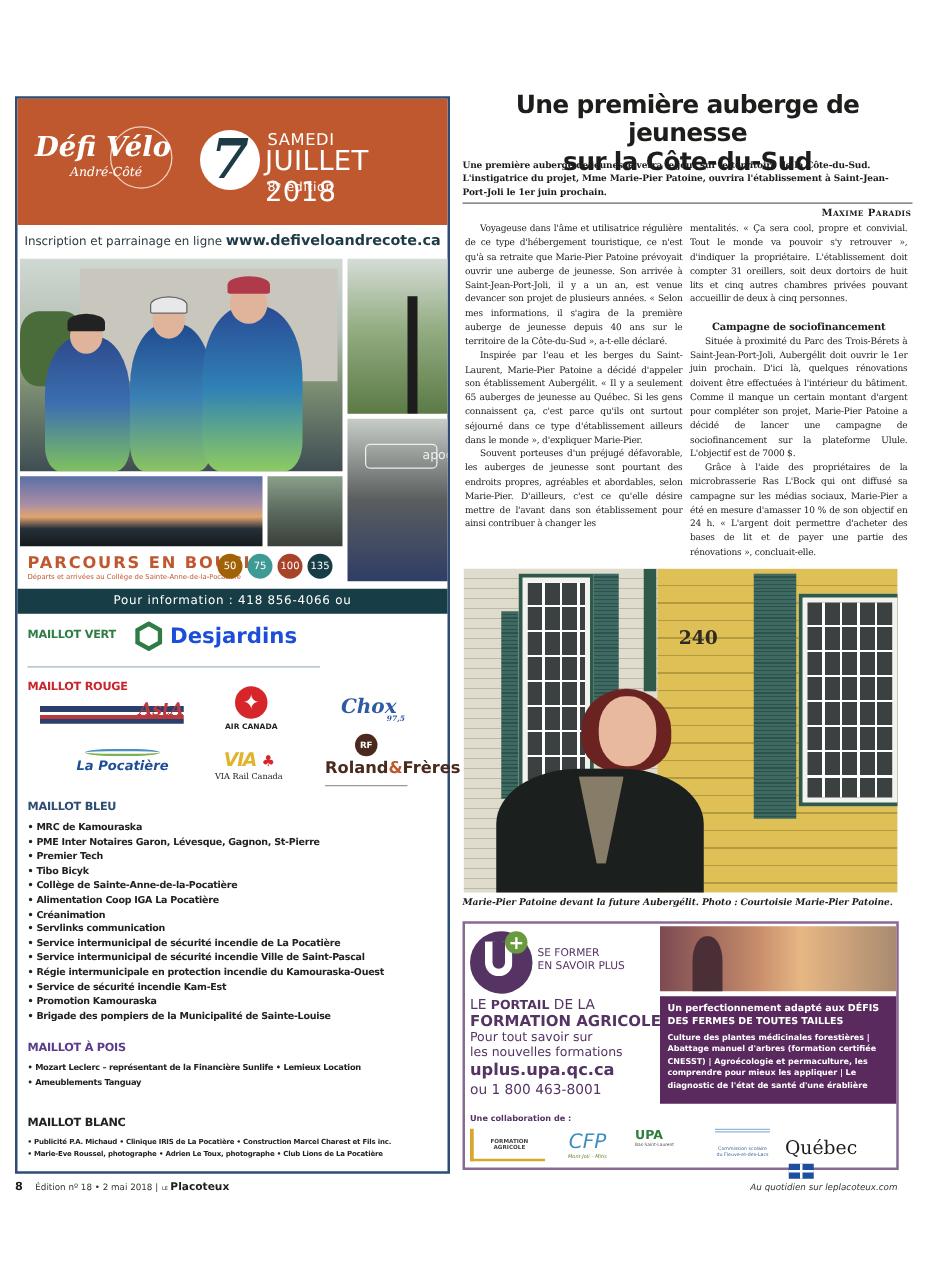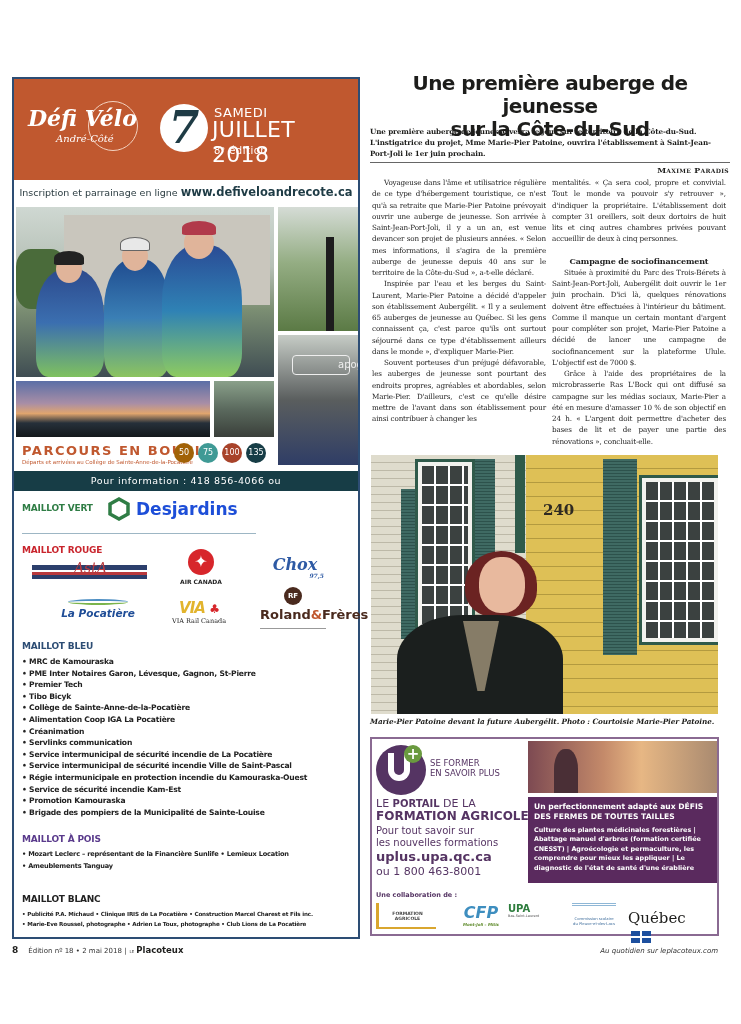--- a/index.html
+++ b/index.html
@@ -47,21 +47,21 @@
   .parcours-sub { position: absolute; left: 8px; top: 380px; font-family: "DejaVu Sans", sans-serif; font-size: 5.5px; color: #c0582f; }
   .dist { position: absolute; top: 364px; width: 20px; height: 20px; border-radius: 50%; color: #fff; font-family: "DejaVu Sans", sans-serif; font-size: 8px; line-height: 20px; text-align: center; }
   .info-bar { position: absolute; left: 0; top: 392px; width: 344px; height: 20px; background: #173d46; color: #fff; font-family: "DejaVu Sans", sans-serif; font-size: 9.5px; line-height: 20px; text-align: center; letter-spacing: 0.6px; }
 
   .sec-label { position: absolute; font-family: "DejaVu Sans", sans-serif; font-weight: bold; font-size: 9px; letter-spacing: -0.2px; }
   .desj { position: absolute; left: 94px; top: 418px; display: flex; align-items: center; color: #1d4ed8; font-family: "DejaVu Sans", sans-serif; font-size: 17px; font-weight: bold; }
   .hex { width: 22px; height: 24px; margin-right: 6px; }
   .sep-line { position: absolute; left: 8px; top: 454px; width: 234px; height: 1px; background: #9db6c4; }
 
   .logo { position: absolute; font-family: "DejaVu Sans", sans-serif; text-align: center; }
-  .asta { left: 18px; top: 480px; width: 115px; height: 20px; background: linear-gradient(180deg,#fff 0%,#fff 30%,#2c3f6c 30%,#2c3f6c 55%,#fff 55%,#fff 65%,#b9393d 65%,#b9393d 80%,#2c3f6c 80%); color: #b9393d; font-family: "DejaVu Serif", serif; font-style: italic; font-weight: normal; font-size: 14px; text-align: center; line-height: 18px; padding-left: 2px; }
+  .asta { left: 18px; top: 480px; width: 115px; height: 20px; background: linear-gradient(180deg,#fff 0%,#fff 30%,#2c3f6c 30%,#2c3f6c 55%,#fff 55%,#fff 65%,#b9393d 65%,#b9393d 80%,#2c3f6c 80%); color: #b9393d; font-family: "DejaVu Serif", serif; font-style: italic; font-weight: bold; font-size: 14px; text-align: right; line-height: 18px; padding-left: 2px; }
   .aircanada { left: 160px; top: 470px; width: 54px; }
   .aircanada .leaf { width: 26px; height: 26px; border-radius: 50%; background: #d7262b; margin: 0 auto 3px; color: #fff; font-size: 16px; line-height: 26px; }
   .aircanada .lab { font-size: 6px; font-weight: bold; color: #222; }
   .chox { left: 252px; top: 476px; width: 58px; color: #2e5aa4; font-family: "DejaVu Serif", serif; font-style: italic; font-weight: bold; font-size: 16px; }
   .chox small { display: block; font-size: 6px; text-align: right; margin-top: -2px; }
   .pocat { left: 44px; top: 520px; width: 80px; color: #1f4d97; font-size: 10.5px; font-weight: bold; font-style: italic; }
   .pocat .swoosh { height: 6px; border-top: 2px solid #4e8fc3; border-bottom: 2px solid #7bb44c; border-radius: 50%; margin: 0 10px 2px; }
   .via { left: 154px; top: 520px; width: 62px; }
   .via .v { color: #e2b42d; font-size: 15px; font-weight: bold; font-style: italic; letter-spacing: -1px; }
   .via .v span { color: #d7262b; font-size: 12px; }
@@ -115,21 +115,21 @@
   .url { position: absolute; left: 4px; top: 110px; font-family: "DejaVu Sans", sans-serif; font-weight: bold; font-size: 13px; color: #553463; }
   .phone { position: absolute; left: 4px; top: 126px; font-family: "DejaVu Sans", sans-serif; font-size: 11px; color: #553463; }
   .upa-photo { position: absolute; left: 156px; top: 2px; width: 189px; height: 52px; background: linear-gradient(90deg,#7d4a52 0%,#c48a6a 40%,#e7b784 60%,#a98a70 100%); }
   .upa-photo .fig { position: absolute; left: 26px; top: 8px; width: 24px; height: 44px; background: #4a2f36; border-radius: 45% 45% 0 0; }
   .upa-box { position: absolute; left: 156px; top: 58px; width: 189px; height: 86px; background: #5a2a5e; color: #fff; font-family: "DejaVu Sans", sans-serif; padding: 5px 5px 0 6px; }
   .upa-box .t { font-weight: bold; font-size: 7.6px; line-height: 10px; }
   .upa-box .d { font-size: 6.4px; line-height: 9.4px; margin-top: 4px; font-weight: bold; }
   .collab { position: absolute; left: 4px; top: 152px; font-family: "DejaVu Sans", sans-serif; font-weight: bold; font-size: 6.5px; color: #553463; }
   .partner { position: absolute; top: 164px; font-family: "DejaVu Sans", sans-serif; text-align: center; }
   .p1 { left: 4px; width: 60px; height: 26px; border-left: 3px solid #d9a62f; border-bottom: 2px solid #d9a62f; font-size: 4.5px; font-weight: bold; color: #444; padding-top: 8px; }
-  .p2 { left: 82px; width: 54px; color: #3e8ebf; font-size: 16px; font-weight: bold; font-style: italic; }
+  .p2 { left: 71px; width: 54px; color: #3e8ebf; font-size: 16px; font-weight: normal; font-style: italic; }
   .p2 small { display: block; font-size: 4px; color: #5e8a2a; }
   .p3 { left: 136px; width: 58px; color: #2e7d3d; font-size: 10px; font-weight: bold; text-align: left; }
   .p3 small { display: block; font-size: 3.5px; color: #555; font-weight: normal; }
   .p4 { left: 200px; width: 44px; font-size: 3.8px; color: #3a6a9a; padding-top: 10px; border-top: 3px double #8fb7d6; }
   .p5 { left: 256px; width: 80px; font-family: "DejaVu Serif", serif; font-size: 15px; color: #1d1d1b; text-align: left; padding-top: 6px; }
   .p5 span { display: inline-block; width: 20px; height: 12px; background: #1d4f9e; vertical-align: middle; margin-left: 3px; position: relative; }
   .p5 span::after { content: ""; position: absolute; left: 9px; top: 0; width: 2px; height: 12px; background: #fff; }
   .p5 span::before { content: ""; position: absolute; left: 0; top: 5px; width: 20px; height: 2px; background: #fff; }
 
   

